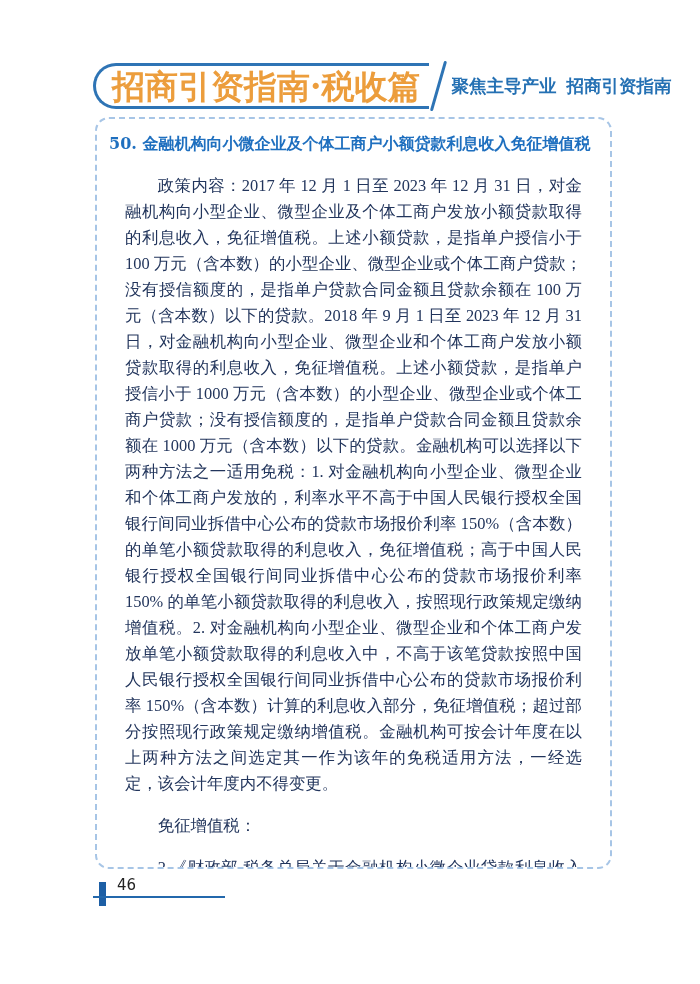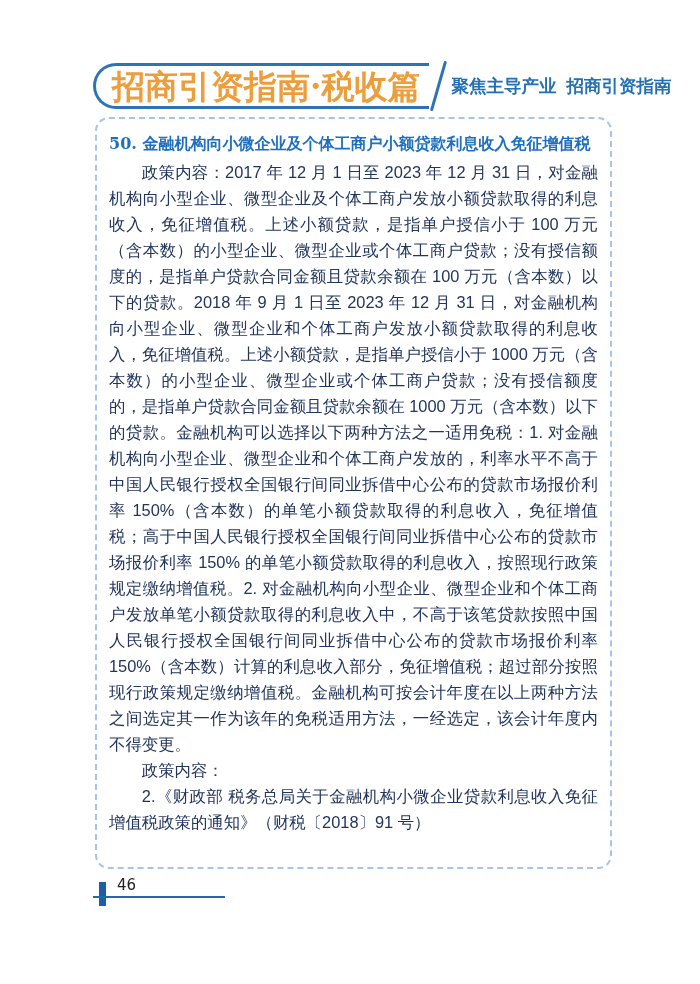--- a/index.html
+++ b/index.html
@@ -63,27 +63,27 @@
   .content-title {
     margin:0 0 2px 0;
     font-size:16px;
     line-height:26px;
     font-weight:bold;
     color:#1E6FBF;
     font-family:"DejaVu Serif", serif;
     white-space:nowrap;
   }
   .content-box p.body {
-    margin:0;
+    margin:16px;
     font-size:16.4px;
     line-height:26px;
     color:#22355C;
     text-align:justify;
     text-indent:2em;
-    font-family:Liberation Sans, sans-serif;
+    font-family:Liberation Serif, serif;
   }
 
   
   .footer-bar {
     position:absolute;
     left:99px; top:882px;
     width:7px; height:24px;
     background:#1D5FA5;
   }
   .page-number {
@@ -112,21 +112,21 @@
     <div class="slash"></div>
     <div class="slogan">
       <span>聚焦主导产业</span>
       <span>招商引资指南</span>
     </div>
   </div>
 
   <div class="content-box">
     <h2 class="content-title">50. 金融机构向小微企业及个体工商户小额贷款利息收入免征增值税</h2>
     <p class="body">政策内容：2017 年 12 月 1 日至 2023 年 12 月 31 日，对金融机构向小型企业、微型企业及个体工商户发放小额贷款取得的利息收入，免征增值税。上述小额贷款，是指单户授信小于 100 万元（含本数）的小型企业、微型企业或个体工商户贷款；没有授信额度的，是指单户贷款合同金额且贷款余额在 100 万元（含本数）以下的贷款。2018 年 9 月 1 日至 2023 年 12 月 31 日，对金融机构向小型企业、微型企业和个体工商户发放小额贷款取得的利息收入，免征增值税。上述小额贷款，是指单户授信小于 1000 万元（含本数）的小型企业、微型企业或个体工商户贷款；没有授信额度的，是指单户贷款合同金额且贷款余额在 1000 万元（含本数）以下的贷款。金融机构可以选择以下两种方法之一适用免税：1. 对金融机构向小型企业、微型企业和个体工商户发放的，利率水平不高于中国人民银行授权全国银行间同业拆借中心公布的贷款市场报价利率 150%（含本数）的单笔小额贷款取得的利息收入，免征增值税；高于中国人民银行授权全国银行间同业拆借中心公布的贷款市场报价利率 150% 的单笔小额贷款取得的利息收入，按照现行政策规定缴纳增值税。2. 对金融机构向小型企业、微型企业和个体工商户发放单笔小额贷款取得的利息收入中，不高于该笔贷款按照中国人民银行授权全国银行间同业拆借中心公布的贷款市场报价利率 150%（含本数）计算的利息收入部分，免征增值税；超过部分按照现行政策规定缴纳增值税。金融机构可按会计年度在以上两种方法之间选定其一作为该年的免税适用方法，一经选定，该会计年度内不得变更。</p>
-    <p class="body">政策内容：</p>
+    <p class="body">免征增值税：</p>
     <p class="body">2.《财政部 税务总局关于金融机构小微企业贷款利息收入免征增值税政策的通知》（财税〔2018〕91 号）</p>
 
   </div>
 
   <div class="footer-bar"></div>
   <span class="page-number">46</span>
   <div class="footer-line"></div>
 
 </div>
 

